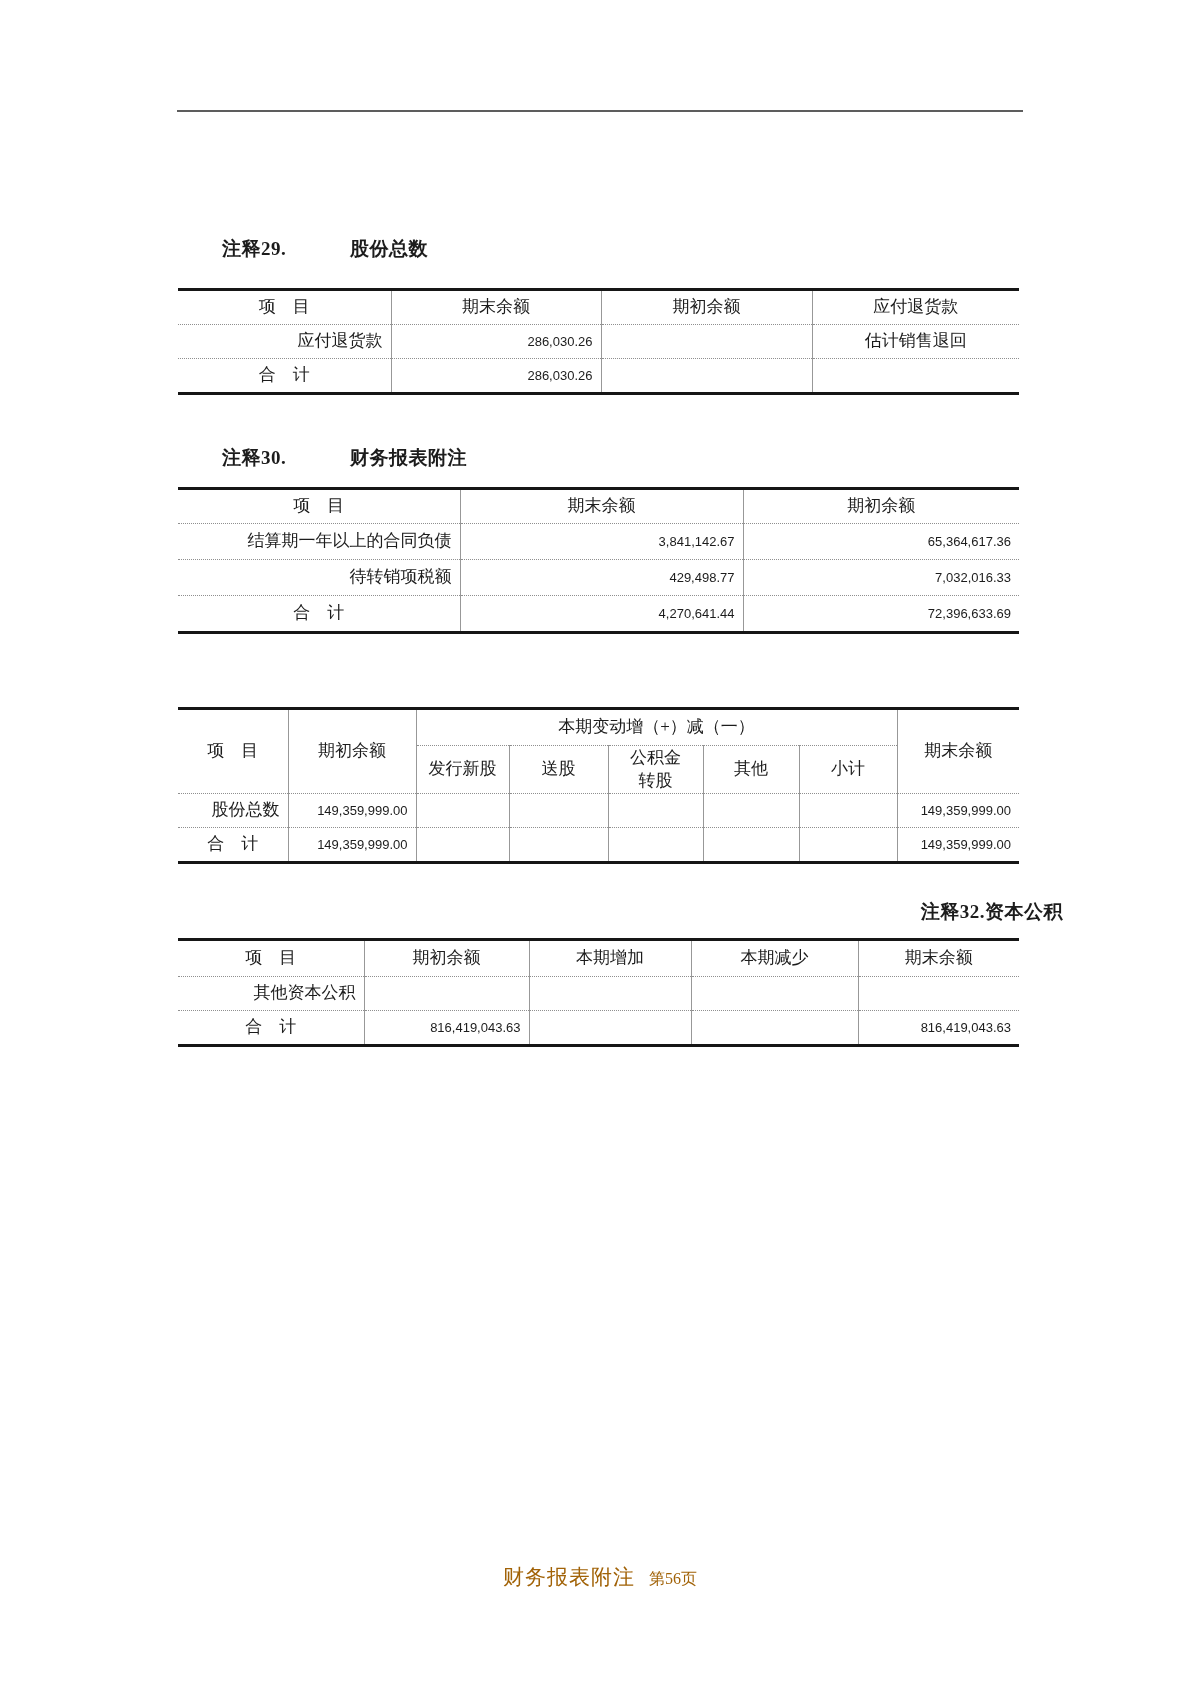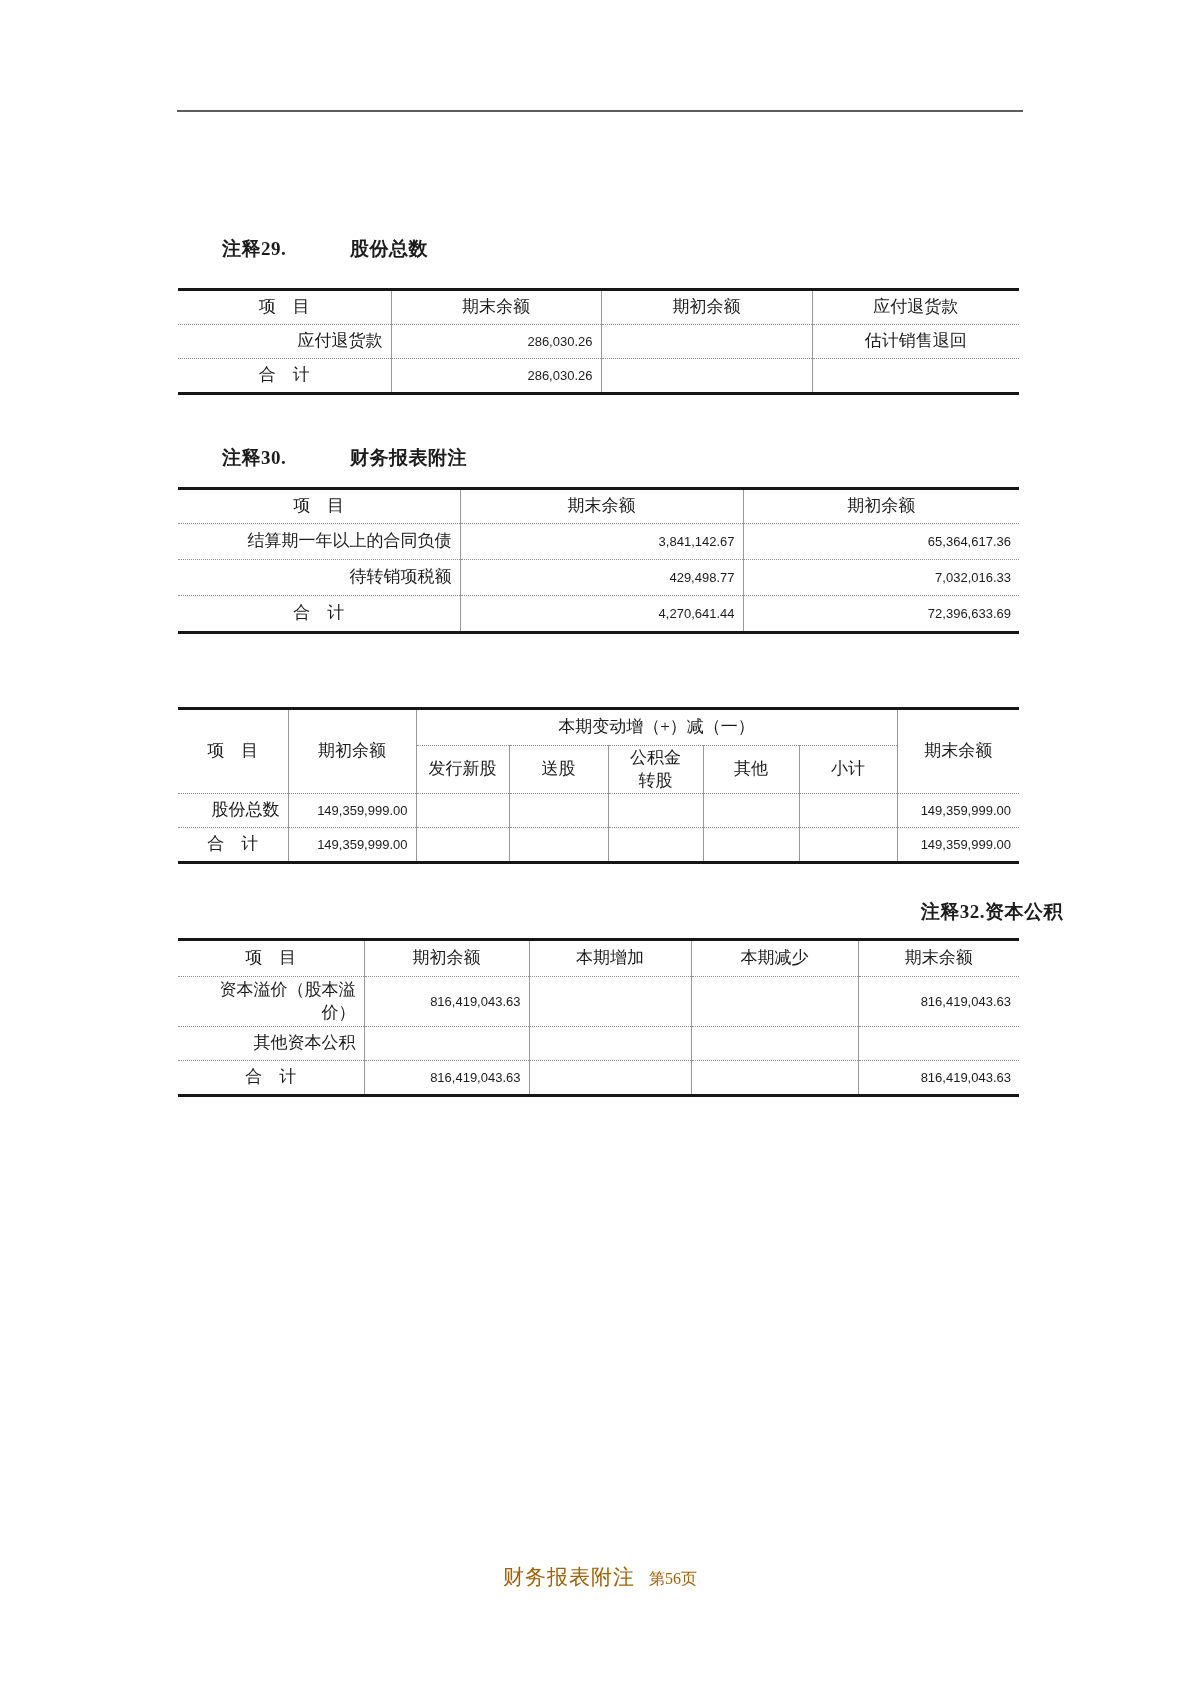--- a/index.html
+++ b/index.html
@@ -187,27 +187,20 @@
         <col style="width:161px">
     </colgroup>
     <tbody>
         <tr class="top rh-36">
       <td class="hc first">项　目</td>
       <td class="hc">期初余额</td>
       <td class="hc">本期增加</td>
       <td class="hc">本期减少</td>
       <td class="hc">期末余额</td>
     </tr>
-    <tr class="rh-50">
-      <td class="item first">资本溢价（股本溢价）</td>
-      <td class="num">816,419,043.63</td>
-      <td class="num"></td>
-      <td class="num"></td>
-      <td class="num">816,419,043.63</td>
-    </tr>
     <tr class="rh-34">
       <td class="item first">其他资本公积</td>
       <td class="num"></td>
       <td class="num"></td>
       <td class="num"></td>
       <td class="num"></td>
     </tr>
     <tr class="rh-34">
       <td class="total first">合　计</td>
       <td class="num">816,419,043.63</td>

